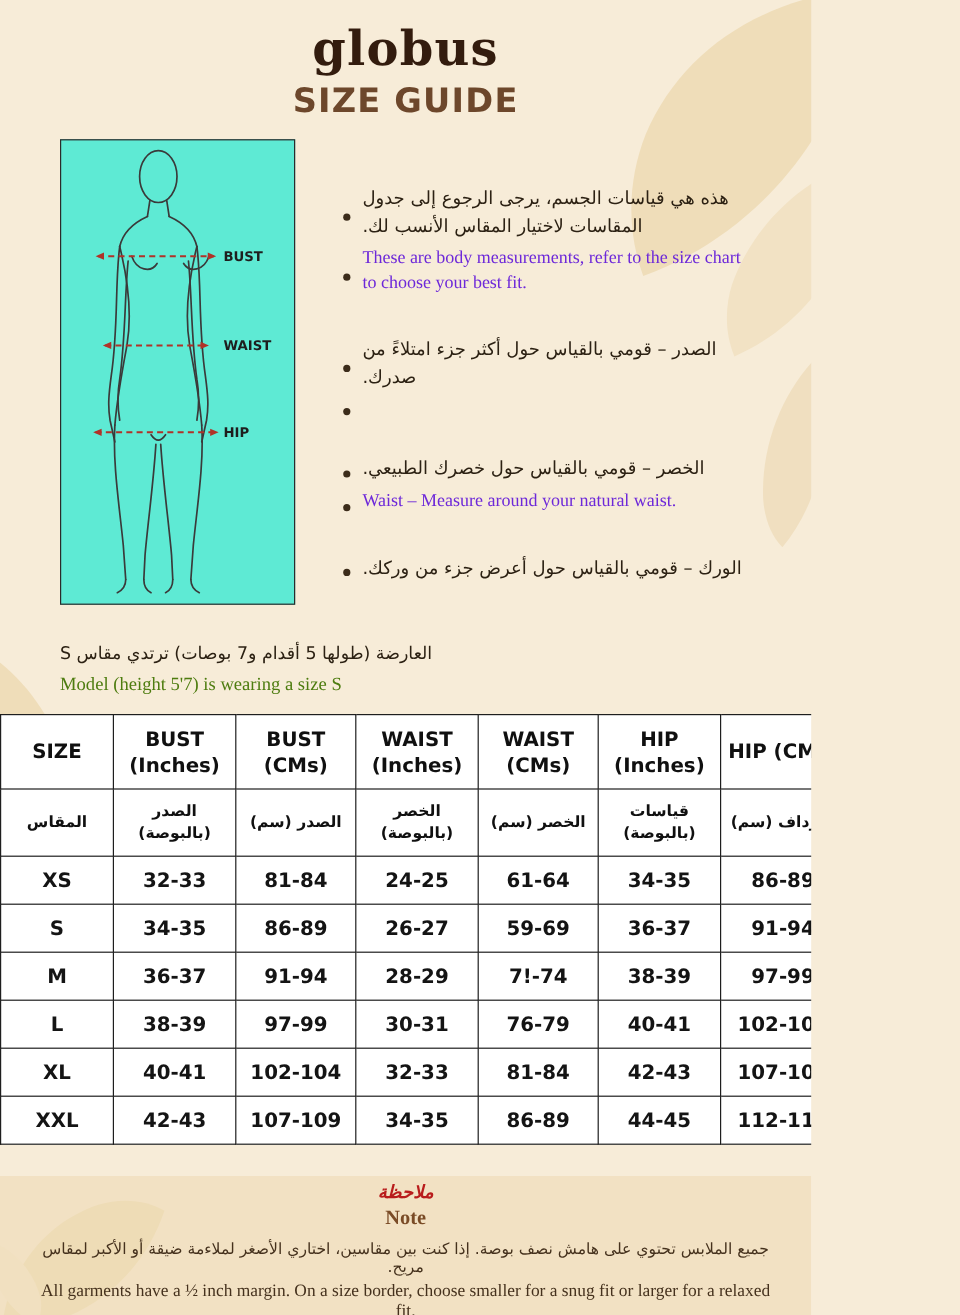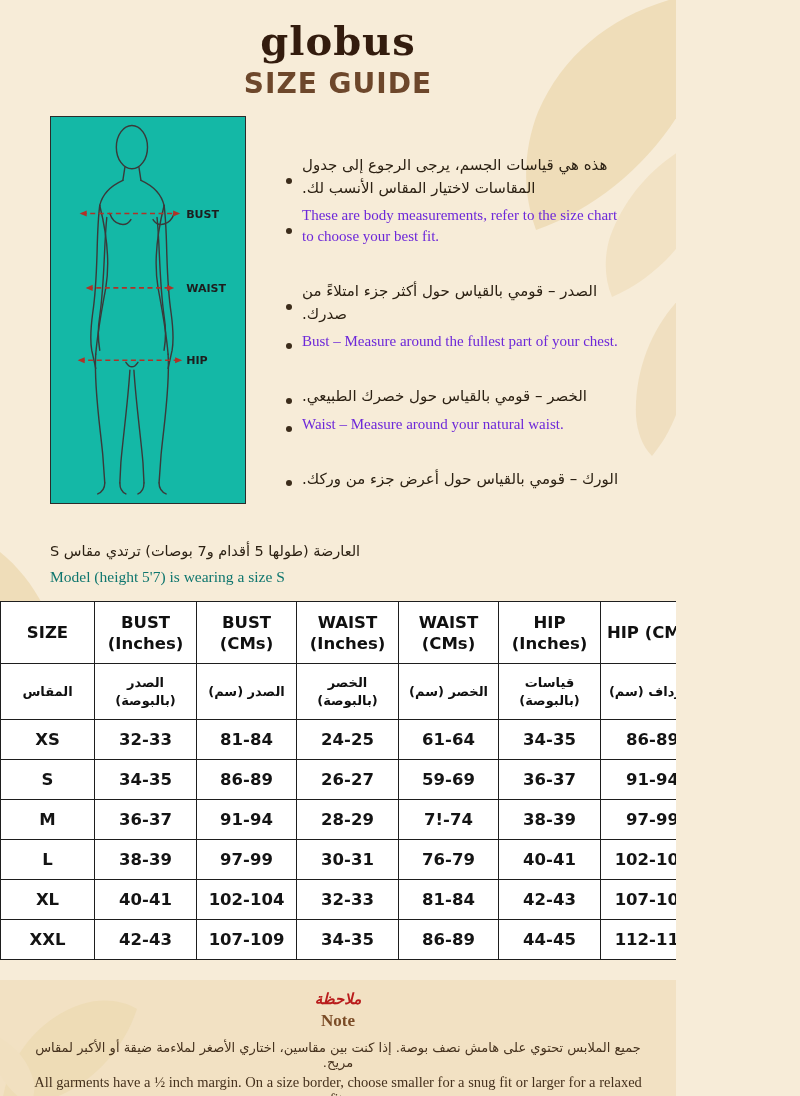--- a/index.html
+++ b/index.html
@@ -20,34 +20,34 @@
   .decor-rm { right:-16px; top:296px; width:70px; height:160px; }
   .decor-bl { left:-8px; bottom:-8px; width:150px; height:140px; }
 
   .main { position:relative; z-index:1; width:100%; height:100%; }
 
   .header { text-align:center; padding-top:20px; }
   .brand { font-family:"DejaVu Serif", serif; font-weight:bold; font-size:40px; line-height:1.05; color:#331c0e; letter-spacing:1px; }
   .title { font-family:"DejaVu Sans", sans-serif; font-weight:bold; font-size:28px; color:#6d472b; letter-spacing:1px; margin-top:5px; }
 
   .content { display:flex; padding:16px 44px 0 50px; }
-  .figure-box { width:196px; height:388px; background:#14b8a6; border:1.6px solid #2b2b2b; flex:none; }
+  .figure-box { width:196px; height:388px; background:#5eead4; border:1.6px solid #2b2b2b; flex:none; }
   .figure-box svg { display:block; width:100%; height:100%; }
 
   .bullets { margin-left:40px; padding-top:38px; flex:1; min-width:0; }
   .group { margin-bottom:33px; }
   .bullet-item { display:flex; align-items:center; margin-bottom:6px; }
   .dot { width:6px; height:6px; border-radius:50%; background:#3c2c1a; margin:9px 10px 0 0; flex:none; }
   .txt { min-width:0; }
   .ar { font-family:"DejaVu Sans", sans-serif; direction:rtl; text-align:left; font-size:15px; line-height:1.5; color:#2c2113; }
   .en { font-size:15px; line-height:1.4; color:#6d28d9; }
 
   .model-note { padding:18px 50px 0; }
   .model-note .ar { font-size:14.5px; }
-  .model-note .en { font-size:15.5px; margin-top:3px; color:#0f766e; }
+  .model-note .en { font-size:15.5px; margin-top:3px; color:#4d7c0f; }
 
   table { border-collapse:collapse; margin:14px auto 0; width:704px; background:#ffffff; font-family:"DejaVu Sans", sans-serif; table-layout:fixed; }
   th, td { border:1.5px solid #1e1e1e; text-align:center; vertical-align:middle; padding:2px 4px; }
   th.h-en { font-size:16.5px; font-weight:bold; height:62px; line-height:1.3; color:#101010; }
   th.h-ar { font-size:13px; font-weight:bold; height:56px; line-height:1.35; color:#101010; direction:rtl; }
   td { font-size:16.5px; font-weight:bold; height:40px; color:#141414; }
 
   .note-section { text-align:center; margin-top:30px; padding:0 26px; }
   .note-title-ar { font-family:"DejaVu Sans", sans-serif; font-weight:bold; font-size:15px; color:#b91c1c; direction:rtl;font-style:italic; }
   .note-title-en { font-weight:bold; font-size:17px; color:#7a4b26; margin-top:3px; }
@@ -140,21 +140,20 @@
           </div>
         </div>
 
         <div class="group">
           <div class="bullet-item">
             <span class="dot"></span>
             <div class="txt ar">الصدر – قومي بالقياس حول أكثر جزء امتلاءً من صدرك.</div>
           </div>
           <div class="bullet-item">
             <span class="dot"></span>
-            <div class="txt en">Bust – Measure around the fullest part of your chest.</div>
           </div>
         </div>
 
         <div class="group">
           <div class="bullet-item">
             <span class="dot"></span>
             <div class="txt ar">الخصر – قومي بالقياس حول خصرك الطبيعي.</div>
           </div>
           <div class="bullet-item">
             <span class="dot"></span>

